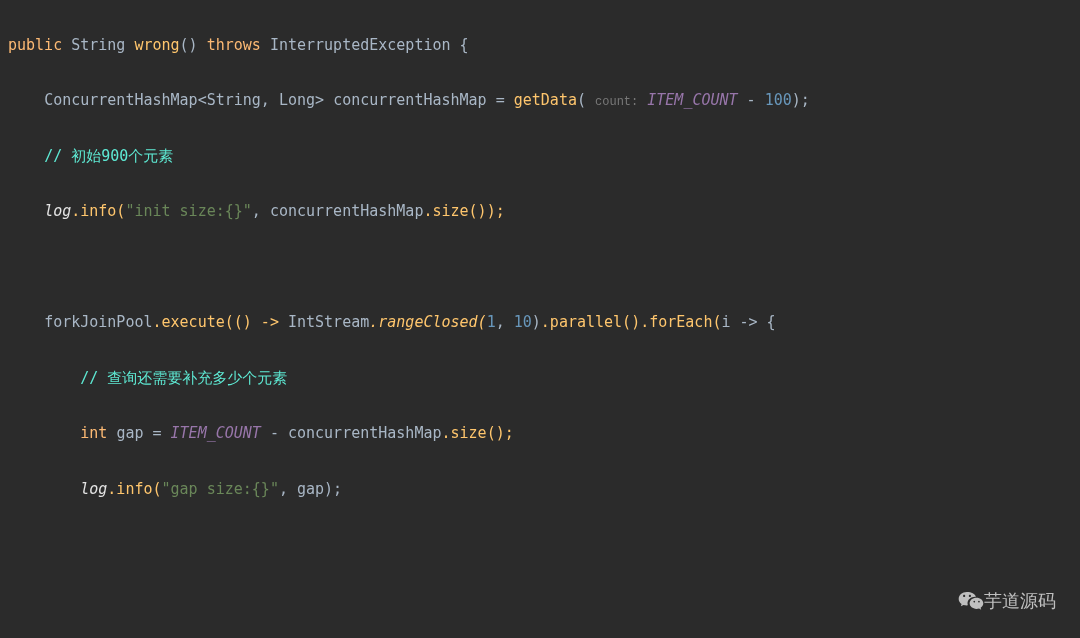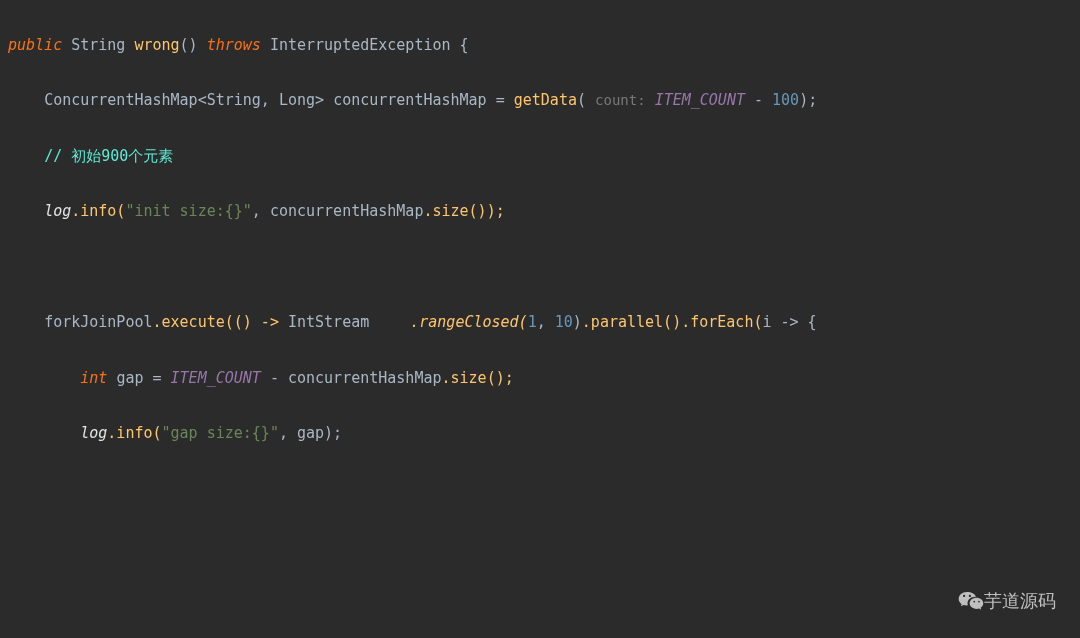--- a/index.html
+++ b/index.html
@@ -12,30 +12,30 @@
     color: #a9b7c6;
     width: 1080px;
     height: 638px;
     overflow: hidden;
     position: relative;
   }
   .code {
     padding: 4px 0 0 8px;
     white-space: pre;
   }
-  .kw { color: #f97316; font-style: italic; }
+  .kw { color: #fdba74; }
   .method-def { color: #ffc66d; margin-top: 41px; }
   .method-call { color: #ffc66d; }
   .field { color: #e5e5e5; font-style: italic; }
   .const { color: #9876aa; font-style: italic; }
   .str { color: #6a8759; }
   .num { color: #6897bb; }
   .comment { color: #5eead4; }
-  .param-hint { color: #787878; font-size: 14px; }
-  .ital { font-style: italic; margin-left: 41px; }
+  .param-hint { color: #787878; font-size: 12px; font-family: Liberation Mono, monospace; }
+  .ital { font-style: italic; }
   .watermark {
     position: absolute;
     right: 24px;
     bottom: 20px;
     display: flex;
     align-items: center;
     color: #d0d0d0;
     font-family: "PingFang SC", "Microsoft YaHei", sans-serif;
     font-size: 18px;
     opacity: 0.9;
@@ -50,20 +50,21 @@
 </head>
 <body>
 
 <div class="code">
 <span class="line"><span class="kw">public</span> <span>String</span> <span class="method-def">wrong</span>() <span class="kw">throws</span> <span>InterruptedException</span> <span>{</span></span>
 <span class="line">    <span>ConcurrentHashMap</span><span>&lt;String, Long&gt;</span> <span>concurrentHashMap</span><span> = </span><span class="method-call">getData</span>( <span class="param-hint">count:</span> <span class="const">ITEM_COUNT</span><span> - </span><span class="num">100</span><span>);</span></span>
 <span class="line">    <span class="comment">// 初始900个元素</span></span>
 <span class="line">    <span class="field">log</span><span class="method-call">.info(</span><span class="str">"init size:{}"</span><span>, </span><span>concurrentHashMap</span><span class="method-call">.size());</span></span>
 <span class="line"> </span>
 <span class="line">    <span>forkJoinPool</span><span class="method-call">.execute(() -&gt; </span><span>IntStream</span><span class="method-call ital">.rangeClosed(</span><span class="num">1</span><span>, </span><span class="num">10</span><span>)</span><span class="method-call">.parallel()</span><span class="method-call">.forEach(</span><span>i</span><span> -&gt; {</span></span>
+<span class="line">        <span class="comment">// 查询还需要补充多少个元素</span></span>
 <span class="line">        <span class="kw">int</span> <span>gap</span><span> = </span><span class="const">ITEM_COUNT</span><span> - </span><span>concurrentHashMap</span><span class="method-call">.size();</span></span>
 <span class="line">        <span class="field">log</span><span class="method-call">.info(</span><span class="str">"gap size:{}"</span><span>, </span><span>gap</span><span>);</span></span>
 
 
 
 
 
 
 
 

